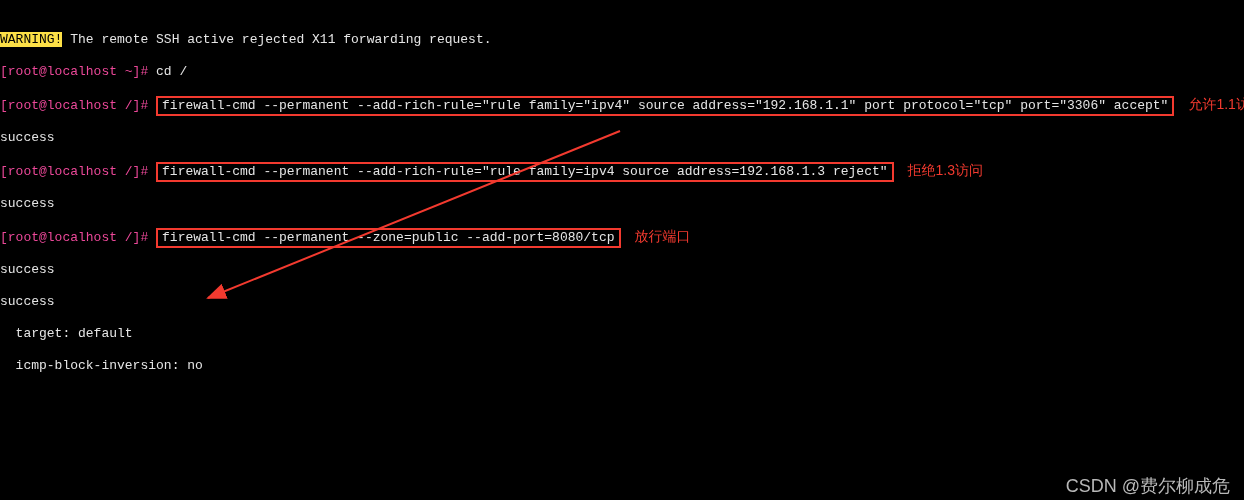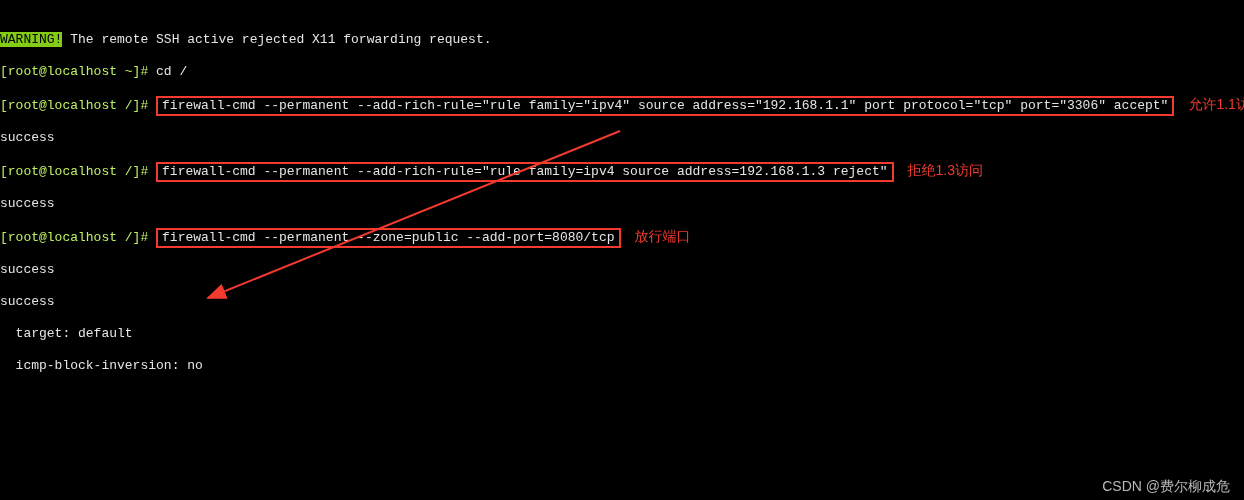--- a/index.html
+++ b/index.html
@@ -8,25 +8,25 @@
     width:1244px;height:500px;
     background:#000;
     font-family:"Consolas","Courier New",monospace;
     font-size:13px;
     line-height:16px;
     color:#e5e5e5;
     overflow:hidden;
     white-space:pre;
   }
   .line{position:relative;display:block;}
-  .inv{background:#84cc16;color:#000;}
-  .prompt{color:#bef264;margin-top:24px;}
+  .inv{background:#fde047;color:#000;}
+  .prompt{color:#ec4899;margin-top:24px;}
   .boxed{border:2px solid #f33a2f;padding:0 4px;display:inline-block;margin:-2px 0;}
   .annot{color:#f33a2f;font-family:"Microsoft YaHei","Consolas",sans-serif;font-size:14px;display:inline-block;margin-left:14px;}
-  .watermark{position:absolute;right:14px;bottom:6px;color:#b8b8b8;font-family:"Microsoft YaHei",sans-serif;font-size:14px;}
+  .watermark{position:absolute;right:14px;bottom:6px;color:#b8b8b8;font-family:"Microsoft YaHei",sans-serif;font-size:18px;}
   svg.arrow{position:absolute;left:0;top:0;pointer-events:none;}
 </style>
 </head>
 <body>
 
 <div class="terminal">
 
 <span class="line"><span class="inv">WARNING!</span><span> The remote SSH active rejected X11 forwarding request.</span></span>
 <span class="line"><span class="prompt">[root@localhost ~]#</span> <span>cd /</span></span>
 <span class="line"><span class="prompt">[root@localhost /]#</span> <span class="boxed"><span>firewall-cmd --permanent --add-rich-rule="rule family="ipv4" source address="192.168.1.1" port protocol="tcp" port="3306" accept"</span></span><span class="annot">允许1.1访问</span></span>

